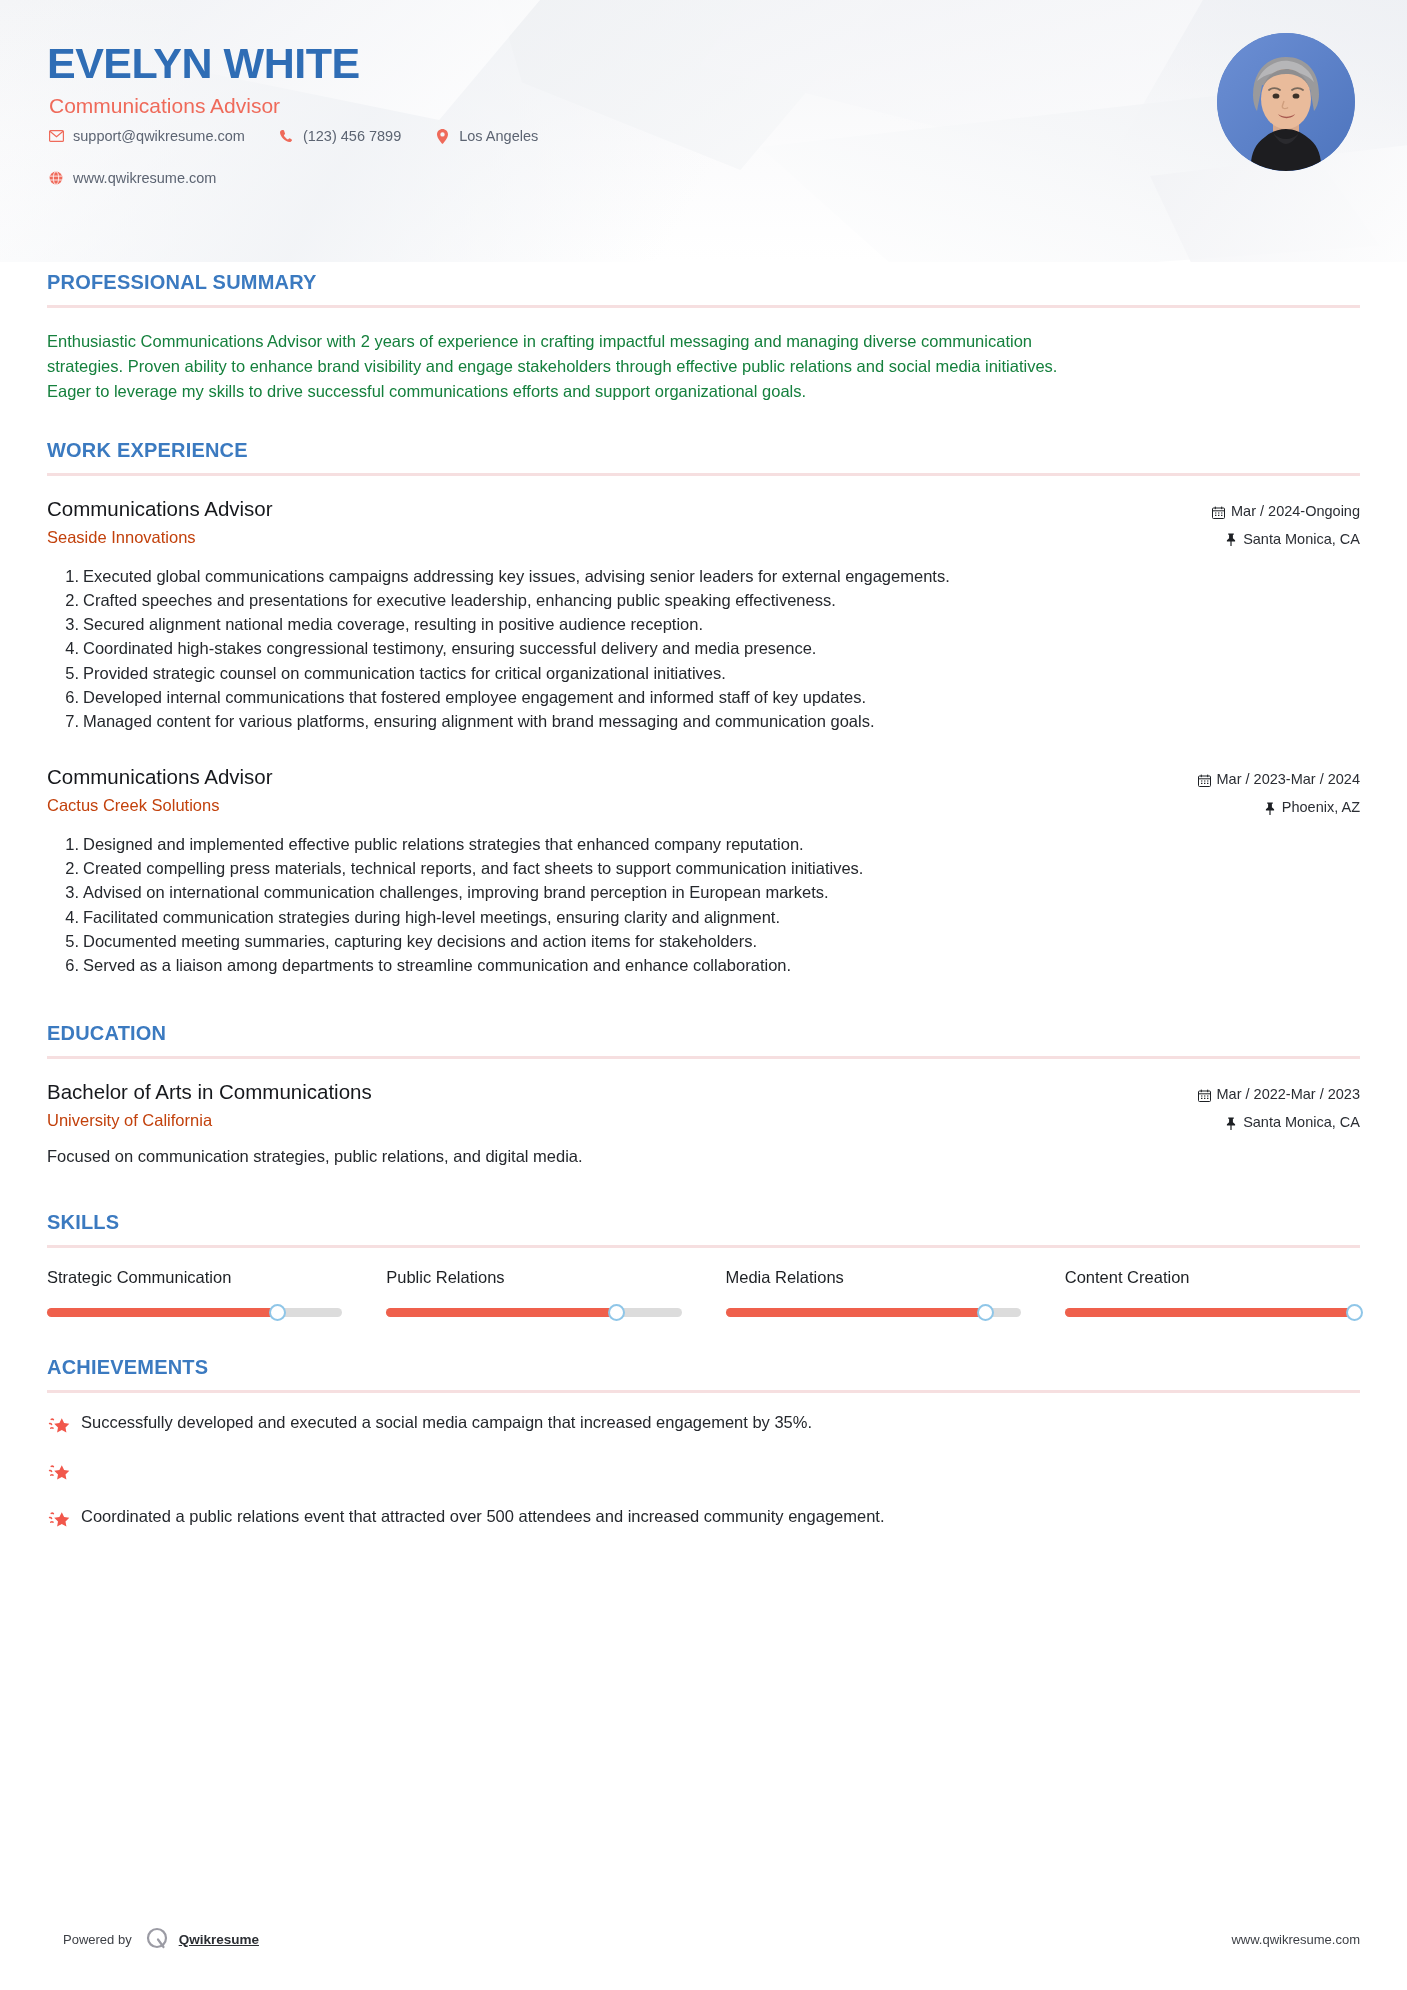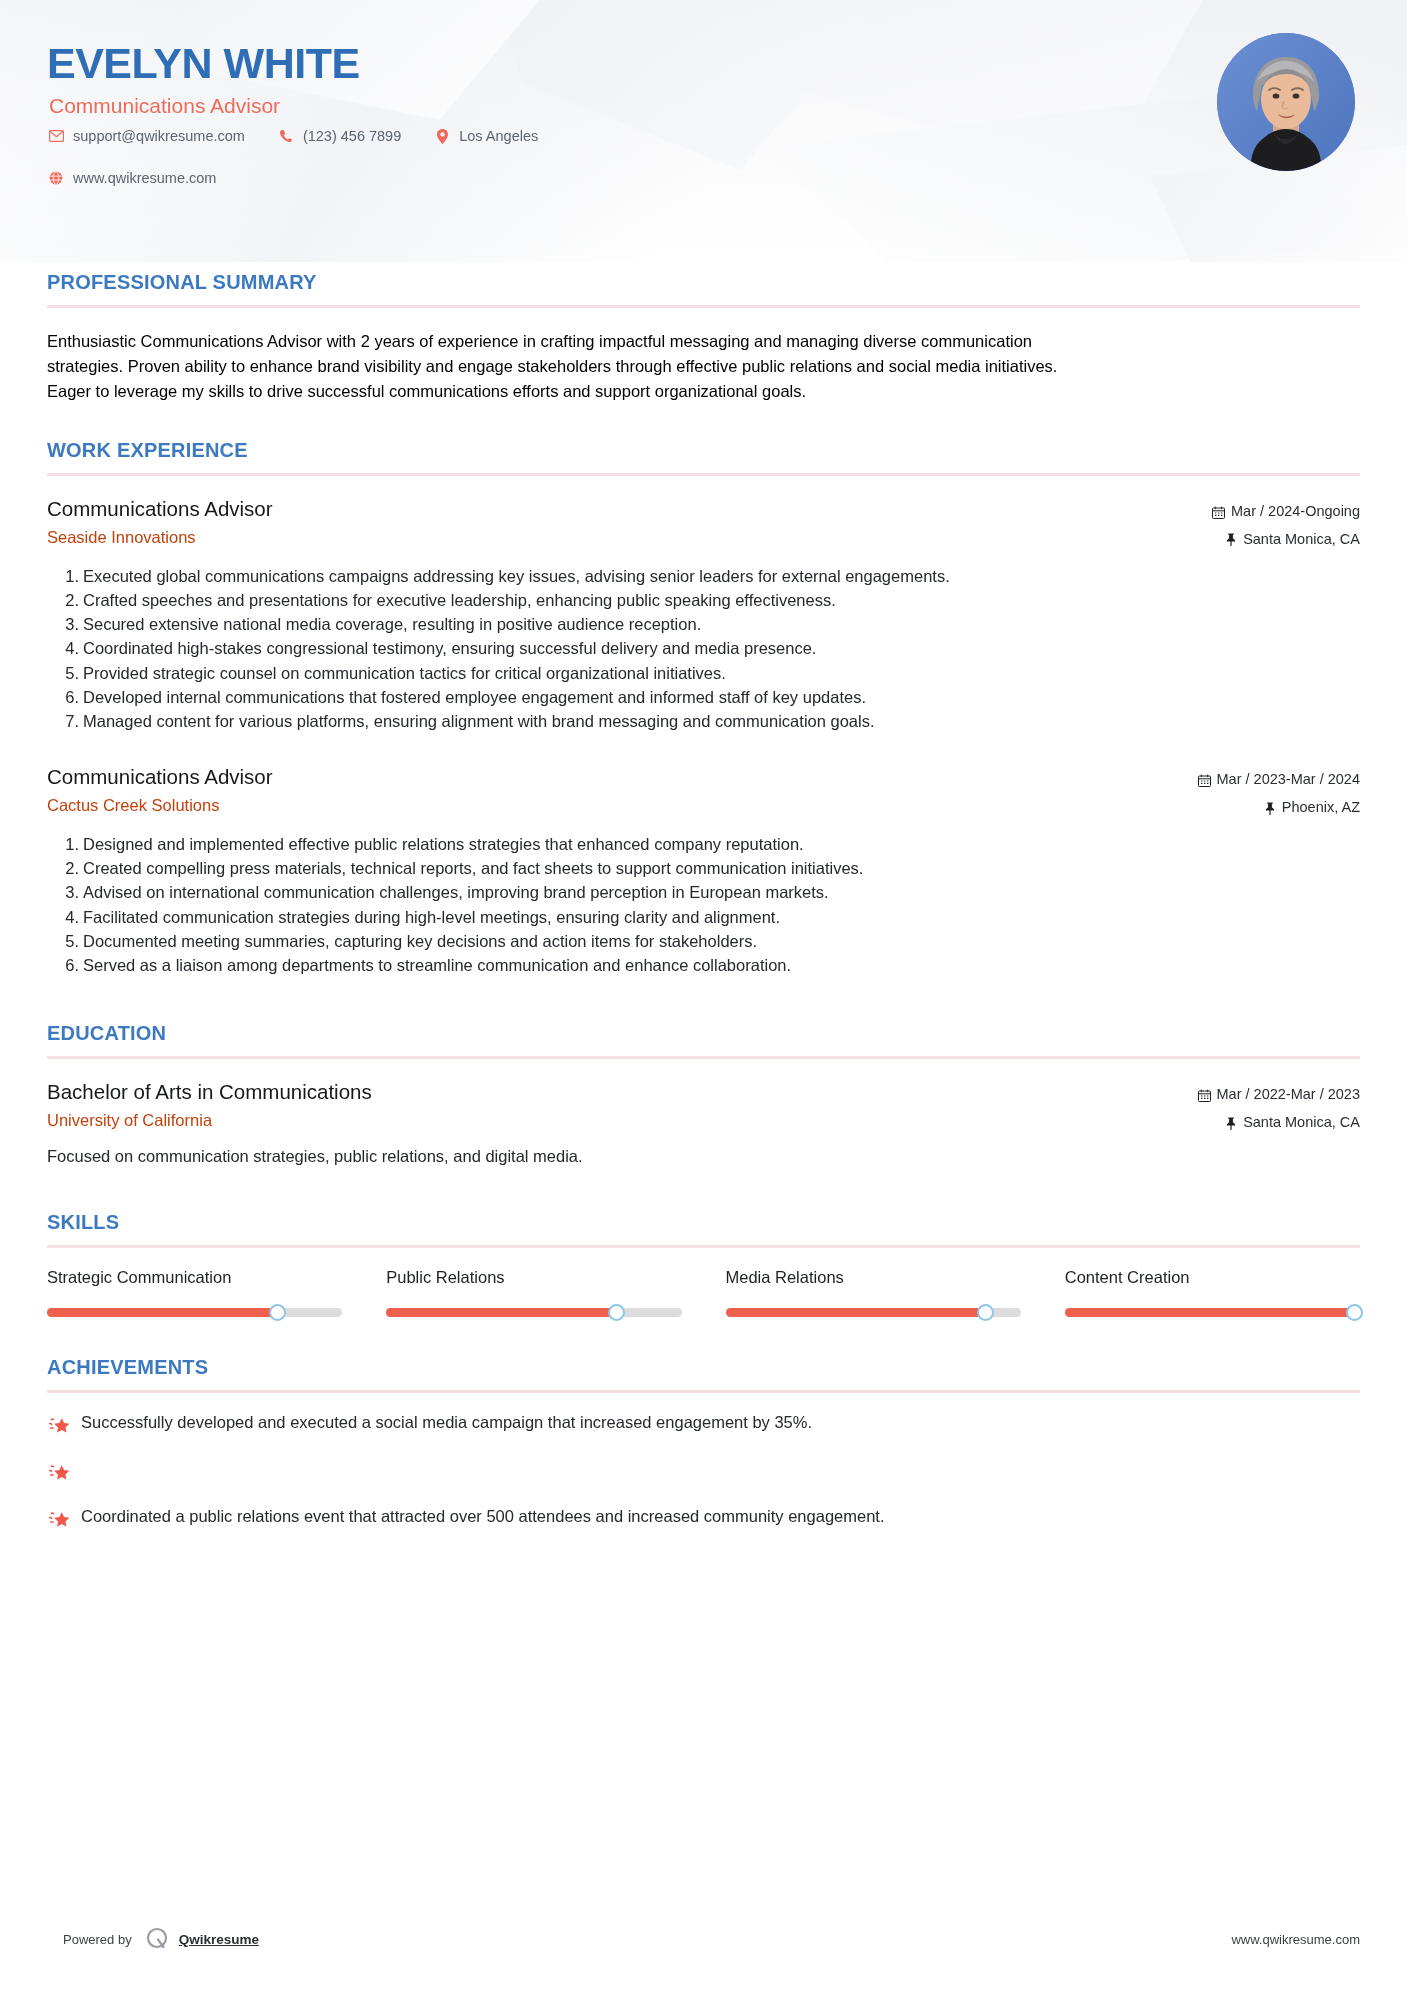--- a/index.html
+++ b/index.html
@@ -117,21 +117,21 @@
   .rule {
     height: 3px;
     background: #f6dfe0;
     margin-top: 13px;
   }
 
   .summary {
     margin-top: 21px;
     font-size: 16.5px;
     line-height: 1.52;
-    color: #000000;
+    color: #15803d;
     max-width: 1020px;
   }
 
   
   .entry { position: relative; }
   .entry-head {
     display: flex;
     justify-content: space-between;
     align-items: flex-start;
   }
@@ -412,21 +412,21 @@
                   <path d="M3.2 0.4h5.6v1.3H7.9v3.5l2.2 2.1v1.3H6.6v4.4h-1.2V8.6H1.9V7.3l2.2-2.1V1.7H3.2z"></path>
                 </svg>
               </span>
               <span>Santa Monica, CA</span>
             </div>
           </div>
         </div>
         <ol class="bullets">
           <li>Executed global communications campaigns addressing key issues, advising senior leaders for external engagements.</li>
           <li>Crafted speeches and presentations for executive leadership, enhancing public speaking effectiveness.</li>
-          <li>Secured extensive national media coverage, resulting in positive audience reception.</li>
+          <li>Secured alignment national media coverage, resulting in positive audience reception.</li>
           <li>Coordinated high-stakes congressional testimony, ensuring successful delivery and media presence.</li>
           <li>Provided strategic counsel on communication tactics for critical organizational initiatives.</li>
           <li>Developed internal communications that fostered employee engagement and informed staff of key updates.</li>
           <li>Managed content for various platforms, ensuring alignment with brand messaging and communication goals.</li>
         </ol>
       </div>
 
       <div class="entry" style="margin-top:32px;">
         <div class="entry-head">
           <div class="entry-left">

